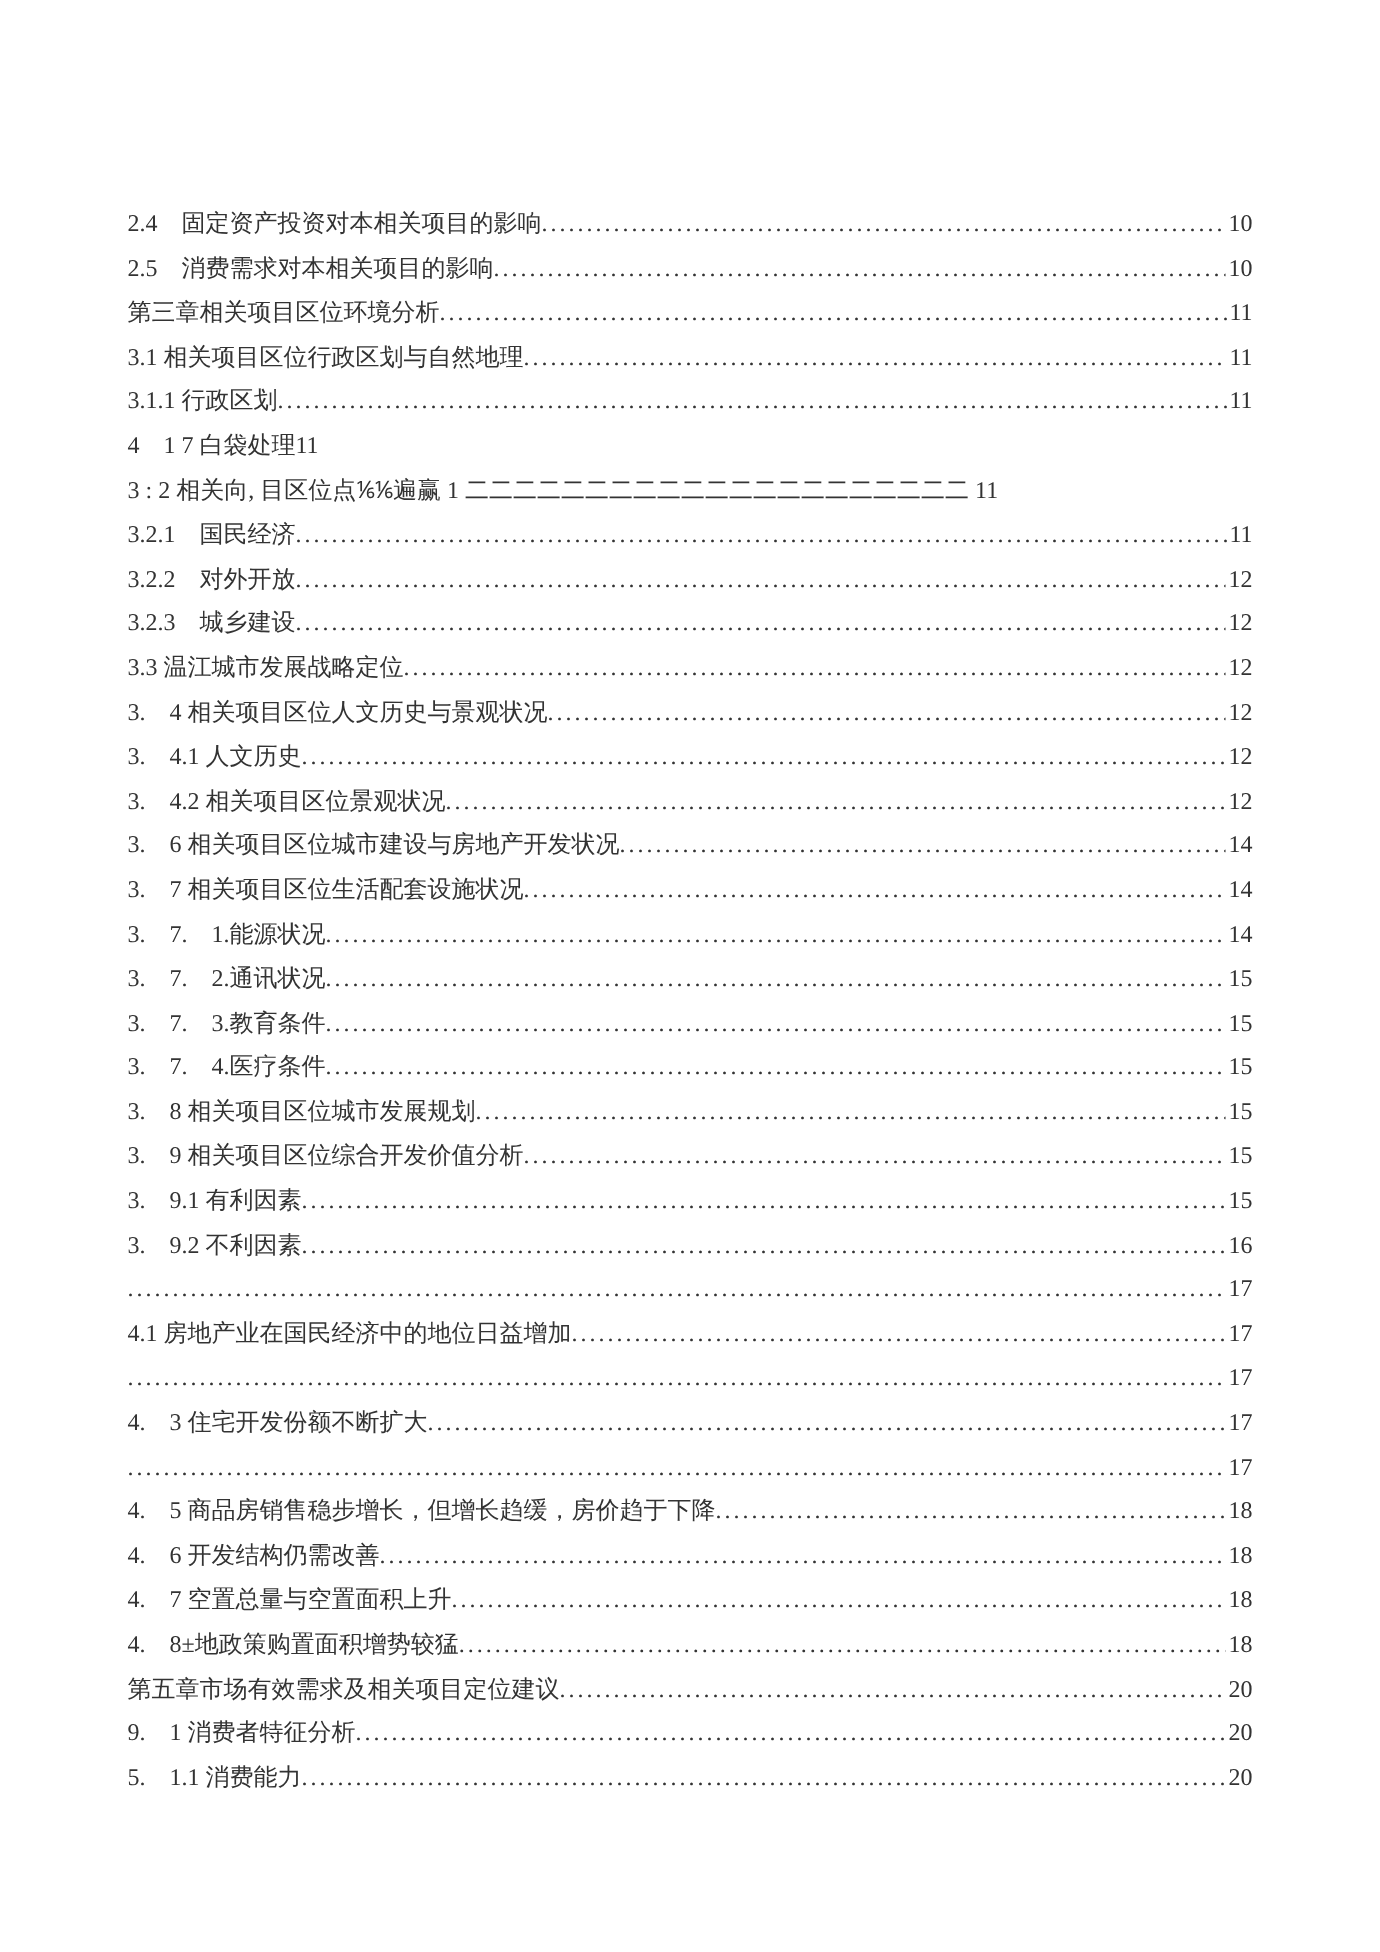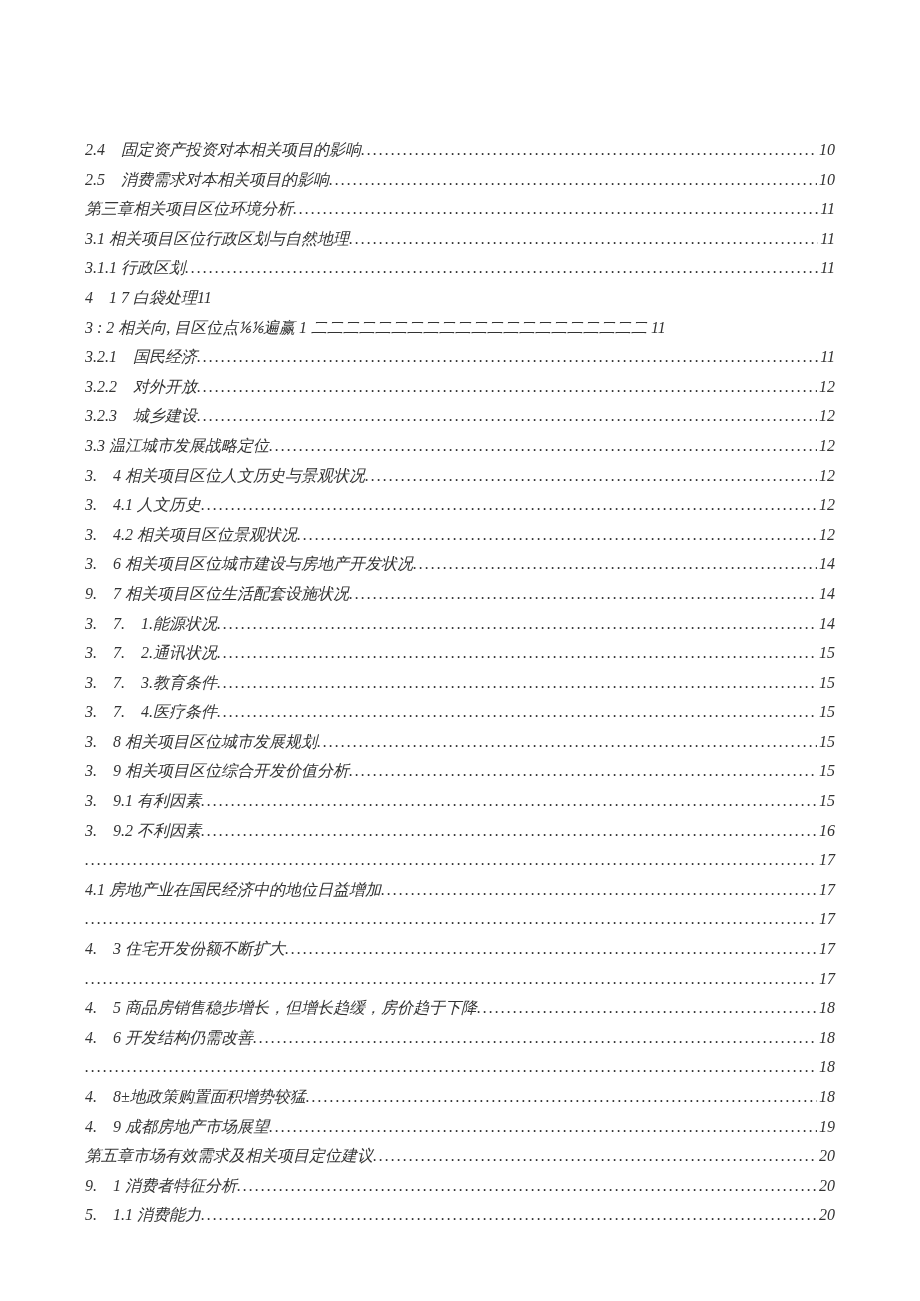--- a/index.html
+++ b/index.html
@@ -11,21 +11,20 @@
       background: #ffffff;
       width: 920px;
       height: 1301px;
       font-family: "SimSun", "宋体", serif;
       font-size: 16px;
       color: #333333;
       padding: 135px 85px 80px 85px;
     }
     .toc-container {
       width: 100%;
-      font-style: italic;
     }
     .toc-entry {
       display: flex;
       align-items: baseline;
       line-height: 1.85;
       white-space: nowrap;
     }
     .toc-text {
       flex-shrink: 0;
     }
@@ -125,21 +124,21 @@
       <span class="toc-text">3.　4.2 相关项目区位景观状况 </span>
       <span class="toc-dots"></span>
       <span class="toc-page"> 12</span>
     </div>
     <div class="toc-entry">
       <span class="toc-text">3.　6 相关项目区位城市建设与房地产开发状况 </span>
       <span class="toc-dots"></span>
       <span class="toc-page"> 14</span>
     </div>
     <div class="toc-entry">
-      <span class="toc-text">9.　7 相关项目区位生活配套设施状况 </span>
+      <span class="toc-text">3.　7 相关项目区位生活配套设施状况 </span>
       <span class="toc-dots"></span>
       <span class="toc-page"> 14</span>
     </div>
     <div class="toc-entry">
       <span class="toc-text">3.　7.　1.能源状况 </span>
       <span class="toc-dots"></span>
       <span class="toc-page"> 14</span>
     </div>
     <div class="toc-entry">
       <span class="toc-text">3.　7.　2.通讯状况 </span>
@@ -202,32 +201,28 @@
       <span class="toc-text">4.　5 商品房销售稳步增长，但增长趋缓，房价趋于下降 </span>
       <span class="toc-dots"></span>
       <span class="toc-page"> 18</span>
     </div>
     <div class="toc-entry">
       <span class="toc-text">4.　6 开发结构仍需改善 </span>
       <span class="toc-dots"></span>
       <span class="toc-page"> 18</span>
     </div>
     <div class="toc-entry">
+      <span class="toc-text">4.　7 空置总量与空置面积上升 </span>
       <span class="toc-dots"></span>
       <span class="toc-page"> 18</span>
     </div>
     <div class="toc-entry">
       <span class="toc-text">4.　8±地政策购置面积增势较猛</span>
       <span class="toc-dots"></span>
       <span class="toc-page"> 18</span>
-    </div>
-    <div class="toc-entry">
-      <span class="toc-text">4.　9 成都房地产市场展望 </span>
-      <span class="toc-dots"></span>
-      <span class="toc-page"> 19</span>
     </div>
     <div class="toc-entry">
       <span class="toc-text">第五章市场有效需求及相关项目定位建议</span>
       <span class="toc-dots"></span>
       <span class="toc-page"> 20</span>
     </div>
     <div class="toc-entry">
       <span class="toc-text">9.　1 消费者特征分析 </span>
       <span class="toc-dots"></span>
       <span class="toc-page"> 20</span>

